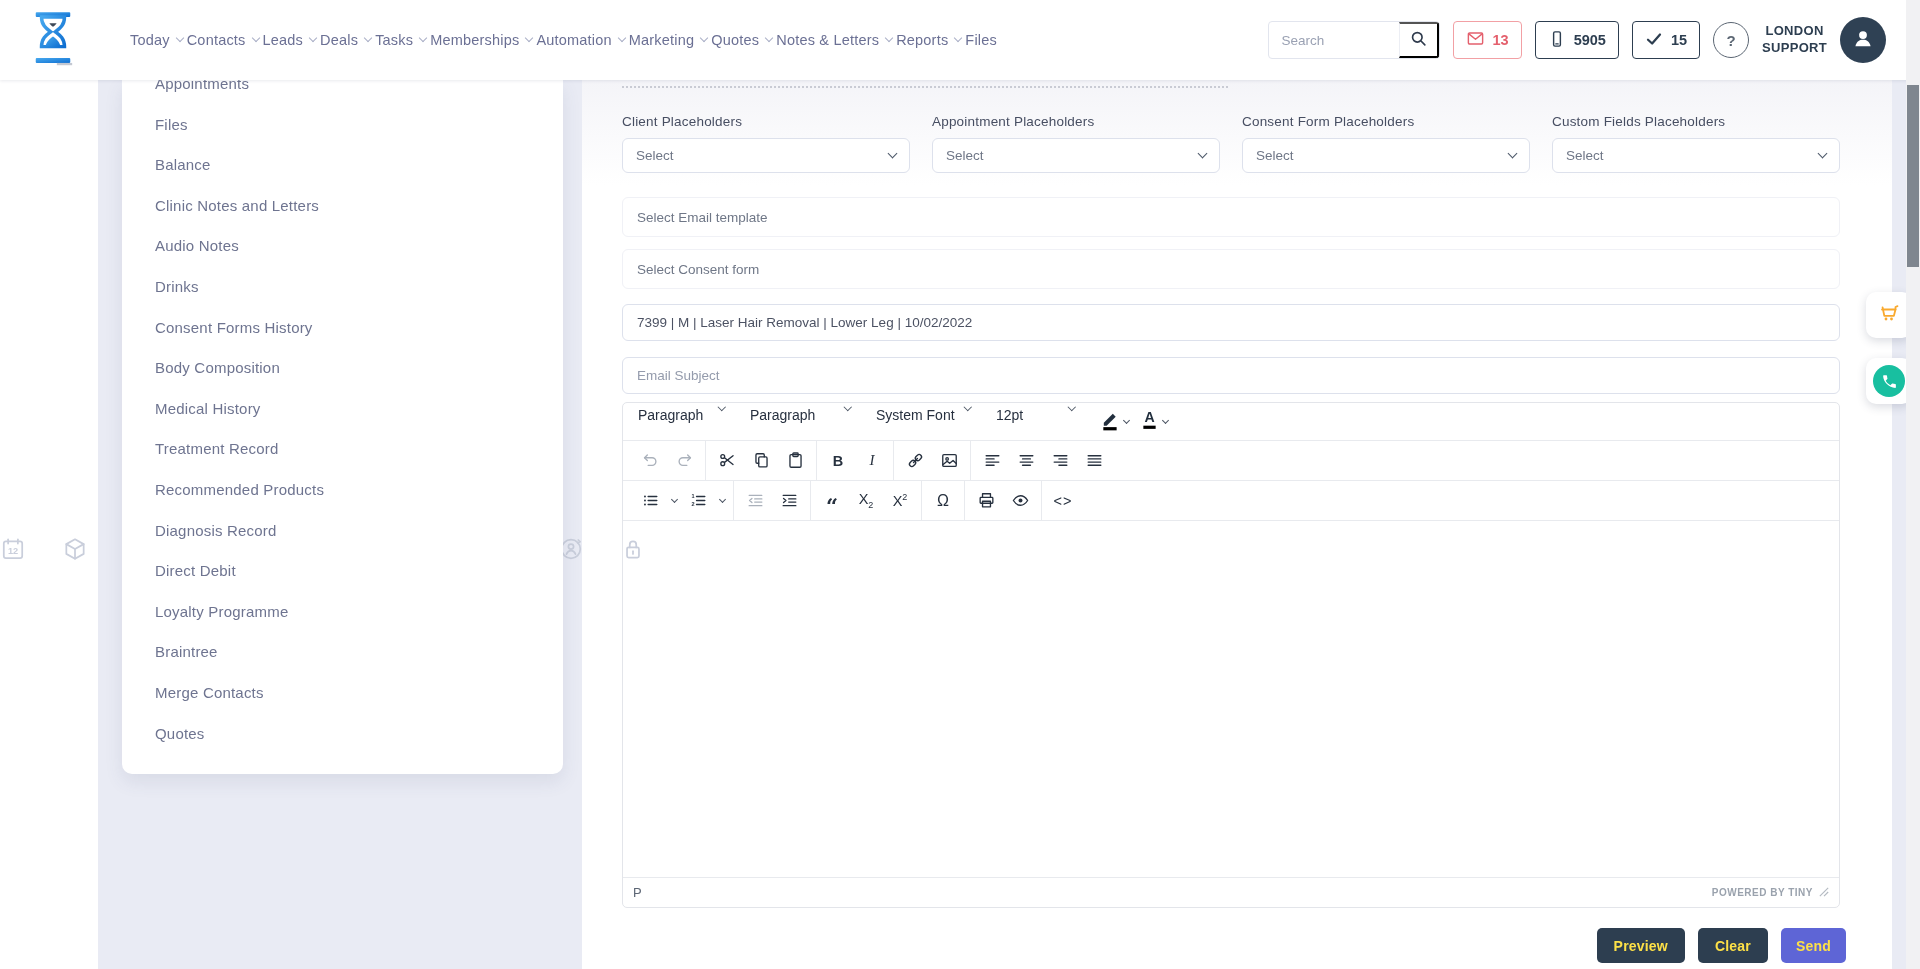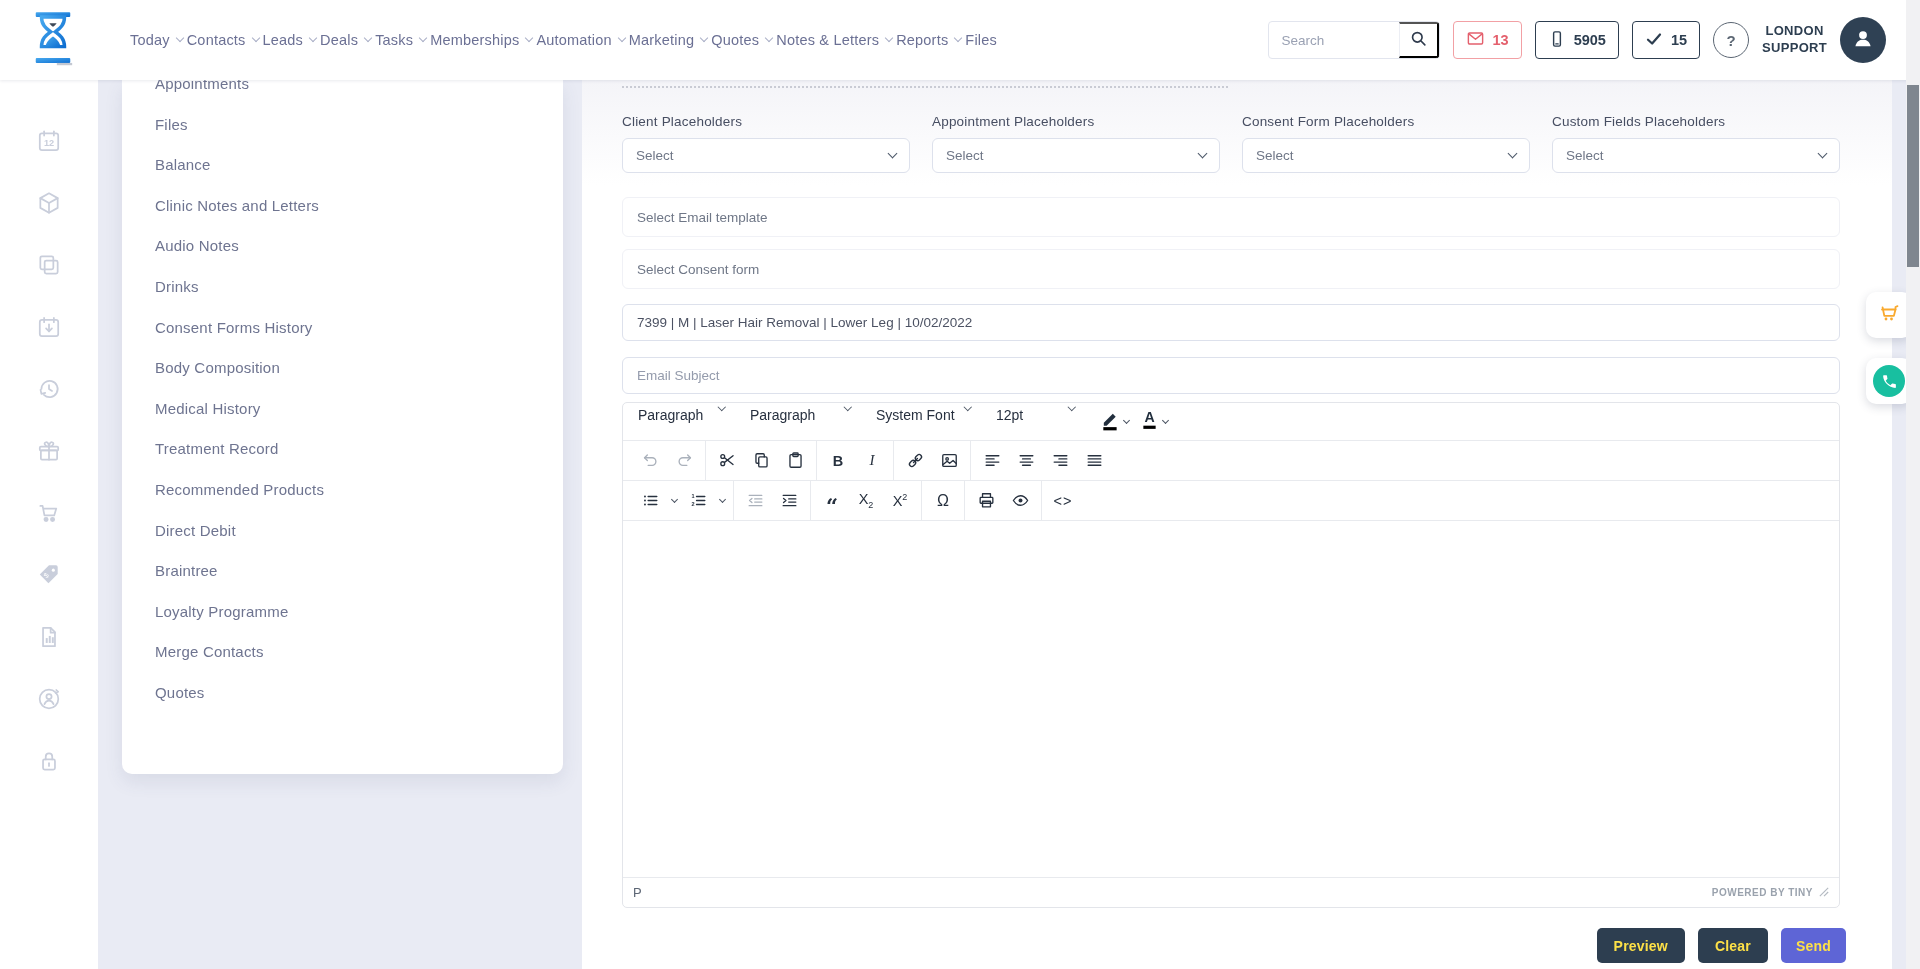--- a/index.html
+++ b/index.html
@@ -20,21 +20,21 @@
   .sbtn{width:40px;height:100%;display:flex;align-items:center;justify-content:center;border-left:1px solid #eceef4;background:none;cursor:pointer;color:#2f3b4d}
   .badge{height:38px;border-radius:4px;display:flex;align-items:center;gap:8px;padding:0 12px;font-size:14.5px;font-weight:bold;cursor:pointer;background:#fff}
   .badge.red{border:1px solid #f2a0a4;color:#e4606d}
   .badge.dark{border:1px solid #2d3e50;color:#2d3e50}
   .badge svg{flex:0 0 auto}
   .help{width:36px;height:36px;border-radius:50%;border:1.6px solid #5b6673;color:#5b6673;display:flex;align-items:center;justify-content:center;font-size:15px;font-weight:bold;background:#fff;cursor:pointer}
   .account{font-size:13px;font-weight:bold;color:#2d3e50;text-align:center;line-height:1.3;letter-spacing:.3px}
   .avatar{width:46px;height:46px;border-radius:50%;background:#2f4154;display:flex;align-items:center;justify-content:center;cursor:pointer;flex:0 0 auto}
 
   
-  .rail{position:absolute;left:0;top:80px;width:98px;height:889px;background:#fff;display:flex;flex-direction:column;align-items:center;padding-top:48px;gap:36px;z-index:10}
+  .rail{position:absolute;left:0;top:80px;width:98px;height:889px;background:#fff;display:flex;align-items:center;padding-top:48px;gap:36px;z-index:10}
   .ric{width:26px;height:26px;color:#c9cedb;cursor:pointer}
   .ric svg{width:26px;height:26px;stroke:currentColor;fill:none;stroke-width:1.6;stroke-linecap:round;stroke-linejoin:round}
 
   
   .lav{position:absolute;left:98px;top:80px;width:484px;height:889px;background:#e9ebf4}
   .lav-r{position:absolute;left:1892px;top:80px;width:14px;height:889px;background:#e9ebf4}
 
   
   .menucard{position:absolute;left:122px;top:80px;width:441px;height:694px;background:#fff;border-radius:0 0 10px 10px;box-shadow:0 8px 18px rgba(70,80,120,.10);overflow:hidden;z-index:11}
   .menu-item{height:40.6px;line-height:40.6px;padding-left:33px;font-size:15px;color:#6e7490;letter-spacing:.2px;cursor:pointer}
@@ -324,23 +324,24 @@
     <div class="menu-item">Files</div>
     <div class="menu-item">Balance</div>
     <div class="menu-item">Clinic Notes and Letters</div>
     <div class="menu-item">Audio Notes</div>
     <div class="menu-item">Drinks</div>
     <div class="menu-item">Consent Forms History</div>
     <div class="menu-item">Body Composition</div>
     <div class="menu-item">Medical History</div>
     <div class="menu-item">Treatment Record</div>
     <div class="menu-item">Recommended Products</div>
+    <div class="menu-item">Diagnosis Record</div>
     <div class="menu-item">Direct Debit</div>
+    <div class="menu-item">Loyalty Programme</div>
     <div class="menu-item">Braintree</div>
-    <div class="menu-item">Loyalty Programme</div>
     <div class="menu-item">Merge Contacts</div>
     <div class="menu-item">Quotes</div>
   </div>
 
 <div class="content">
   <div class="dotted"></div>
 
   <div class="phrow" id="phRow">
       <div>
         <div class="phlabel">Client Placeholders</div>

